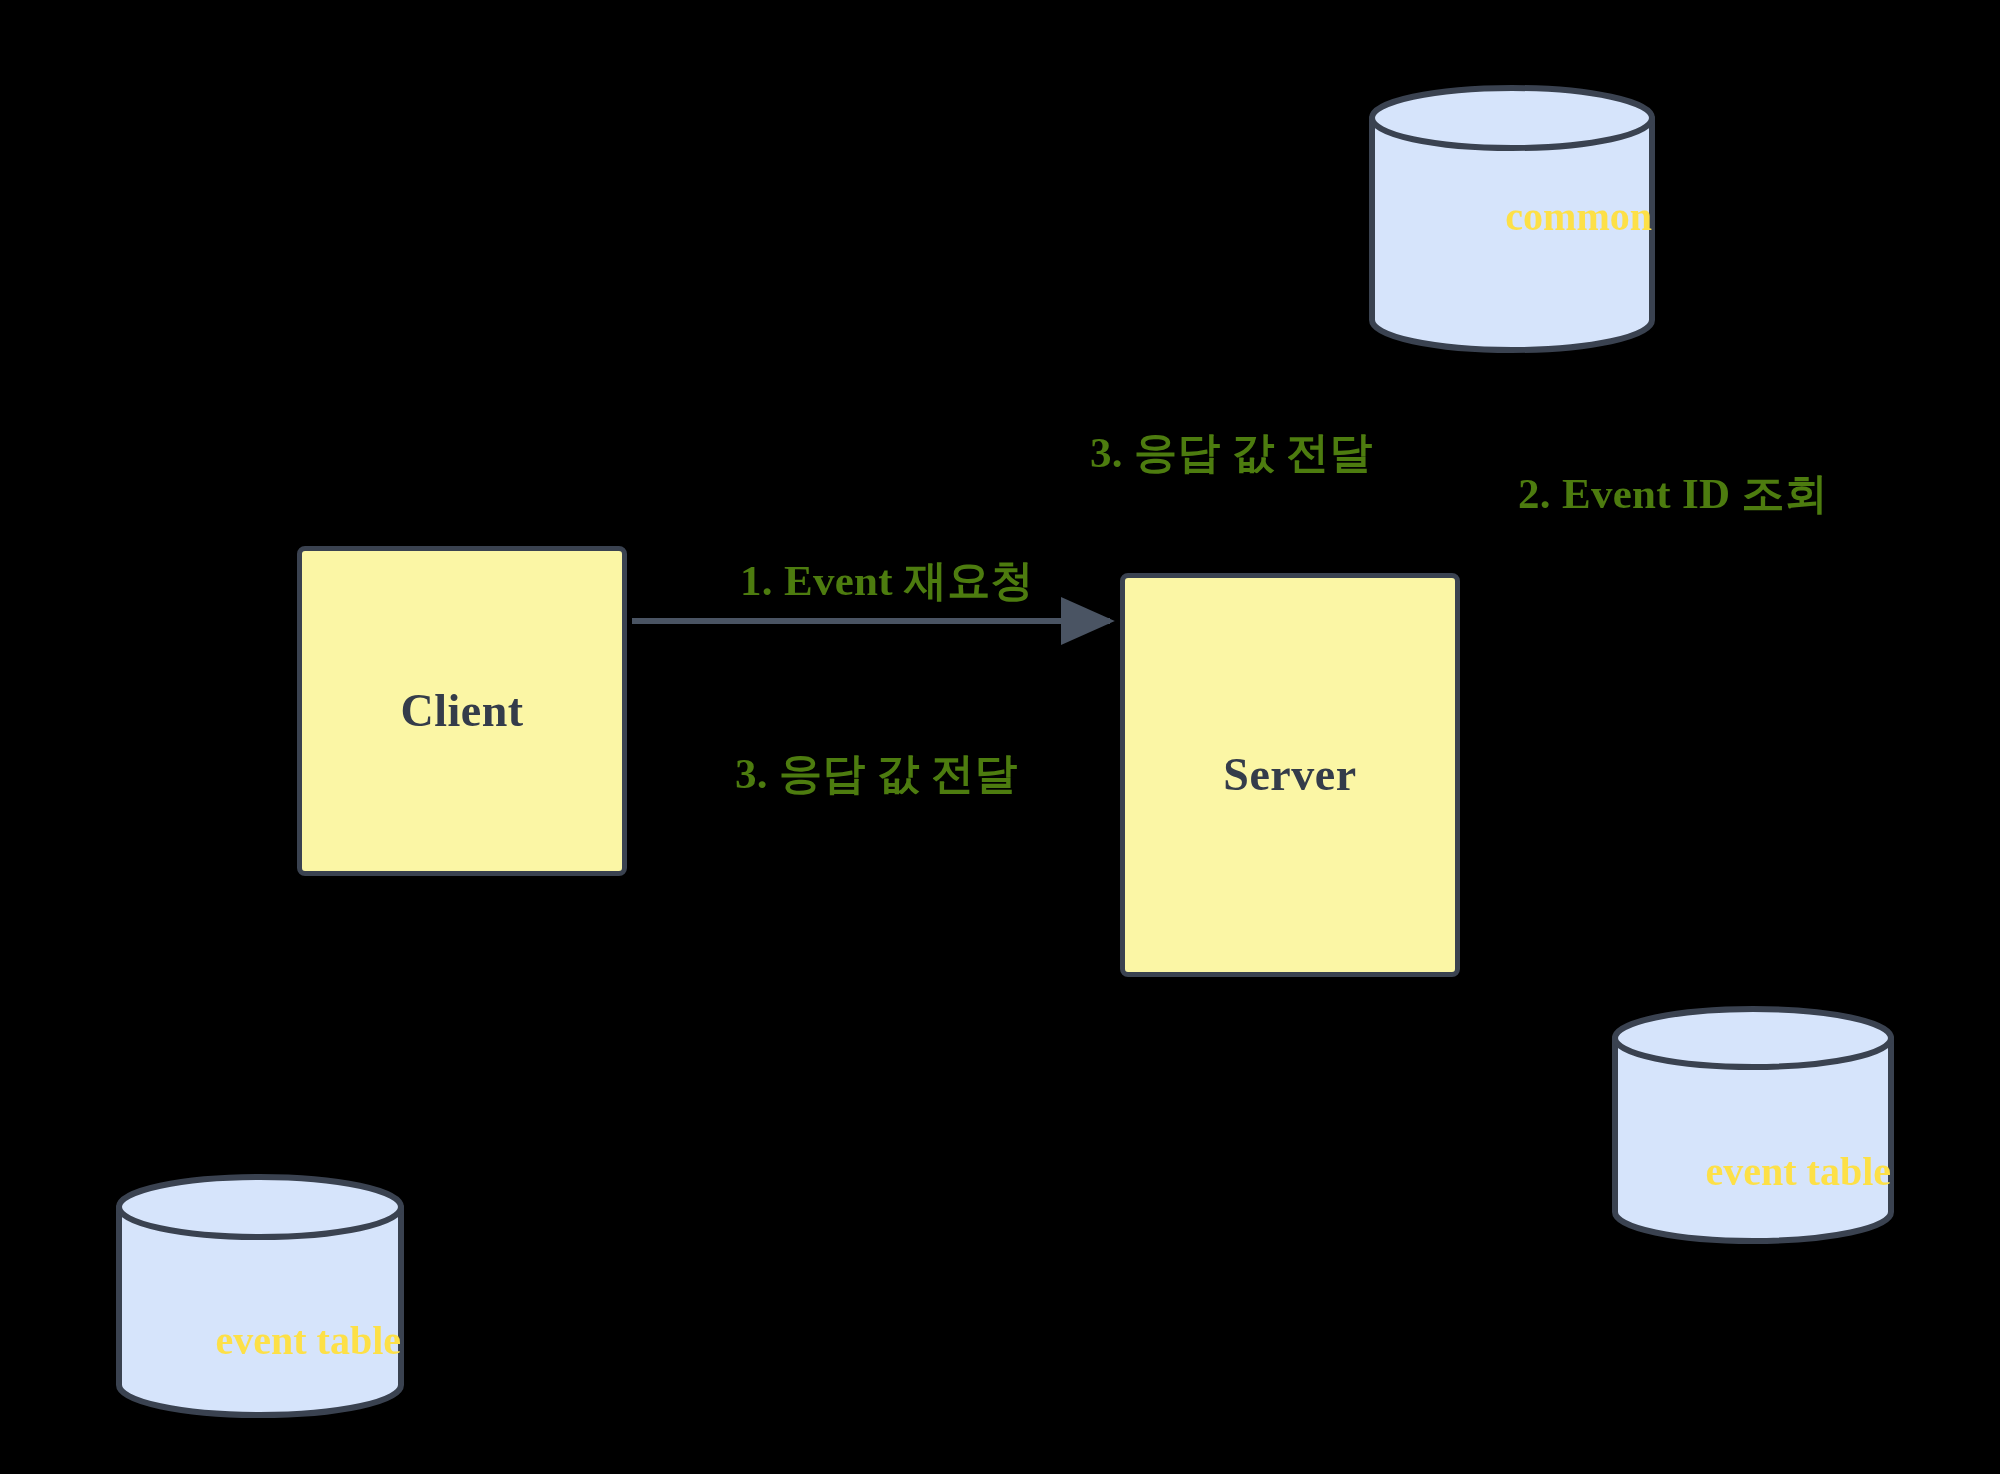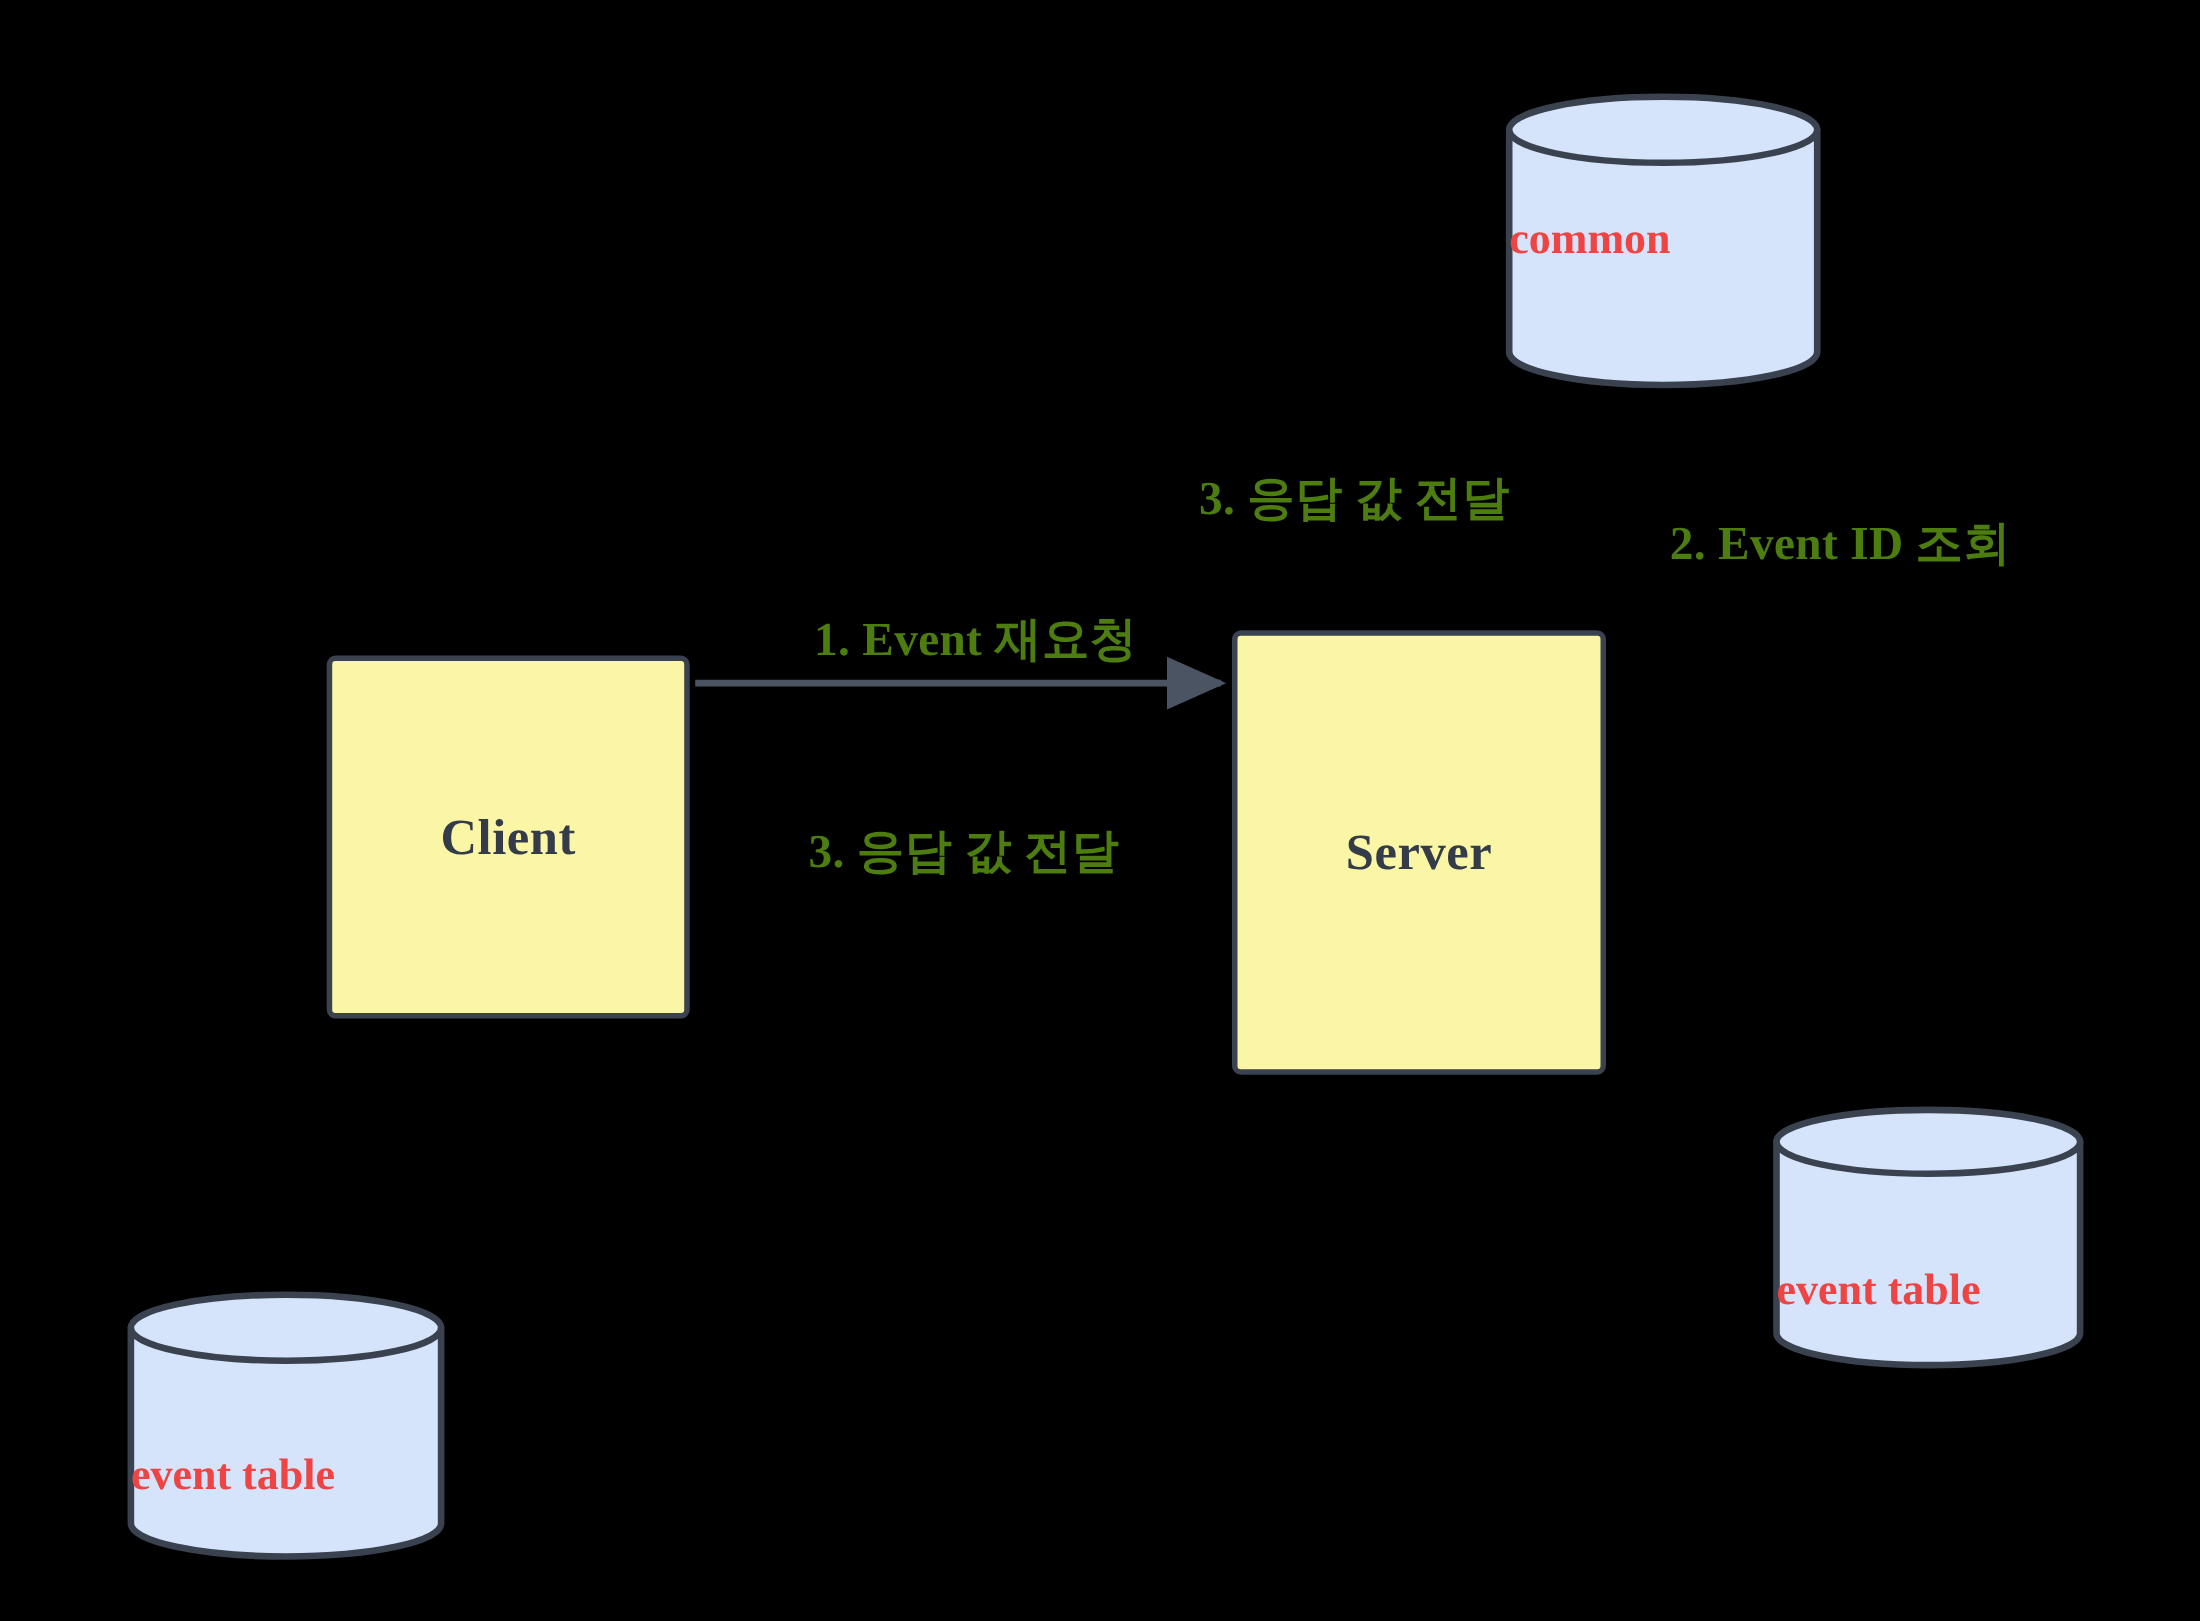--- a/index.html
+++ b/index.html
@@ -47,22 +47,22 @@
   .cyl {
     position: absolute;
   }
   .cyl .cyl-label {
     position: absolute;
     left: 0;
     right: 0;
     font-family: "Liberation Serif", "DejaVu Serif", serif;
     font-weight: bold;
     font-size: 40px;
-    color: #ef4444;
-    text-align: left;
+    color: #fde047;
+    text-align: right;
     line-height: 1.18;
     user-select: none;
     pointer-events: none;
   }
   .edge-label {
     position: absolute;
     font-family: "Liberation Serif", "DejaVu Serif", serif;
     font-weight: bold;
     font-size: 43px;
     color: #4d7c0f;
@@ -94,21 +94,21 @@
     </g>
 
     <g>
       <path d="M119,1207 L119,1385 A141,30 0 0 0 401,1385 L401,1207 Z" fill="#d6e4fb" stroke="#3a4250" stroke-width="6" stroke-linejoin="round"></path>
       <ellipse cx="260" cy="1207" rx="141" ry="30" fill="#d6e4fb" stroke="#3a4250" stroke-width="6"></ellipse>
     </g>
 
     <line x1="632" y1="621" x2="1110" y2="621" stroke="#4a5463" stroke-width="6" marker-end="url(#arrowhead)"></line>
   </svg>
 
-  <div class="node-box" style="left:297px; top:596px; width:330px; height:330px;">
+  <div class="node-box" style="left:297px; top:546px; width:330px; height:330px;">
     <span class="node-label">Client</span>
   </div>
 
   <div class="node-box" style="left:1120px; top:573px; width:340px; height:404px;">
     <span class="node-label">Server</span>
   </div>
 
   <div class="cyl" style="left:1372px; top:118px; width:280px; height:232px;">
     <div class="cyl-label" style="top:75px;">
       <div>common</div>

